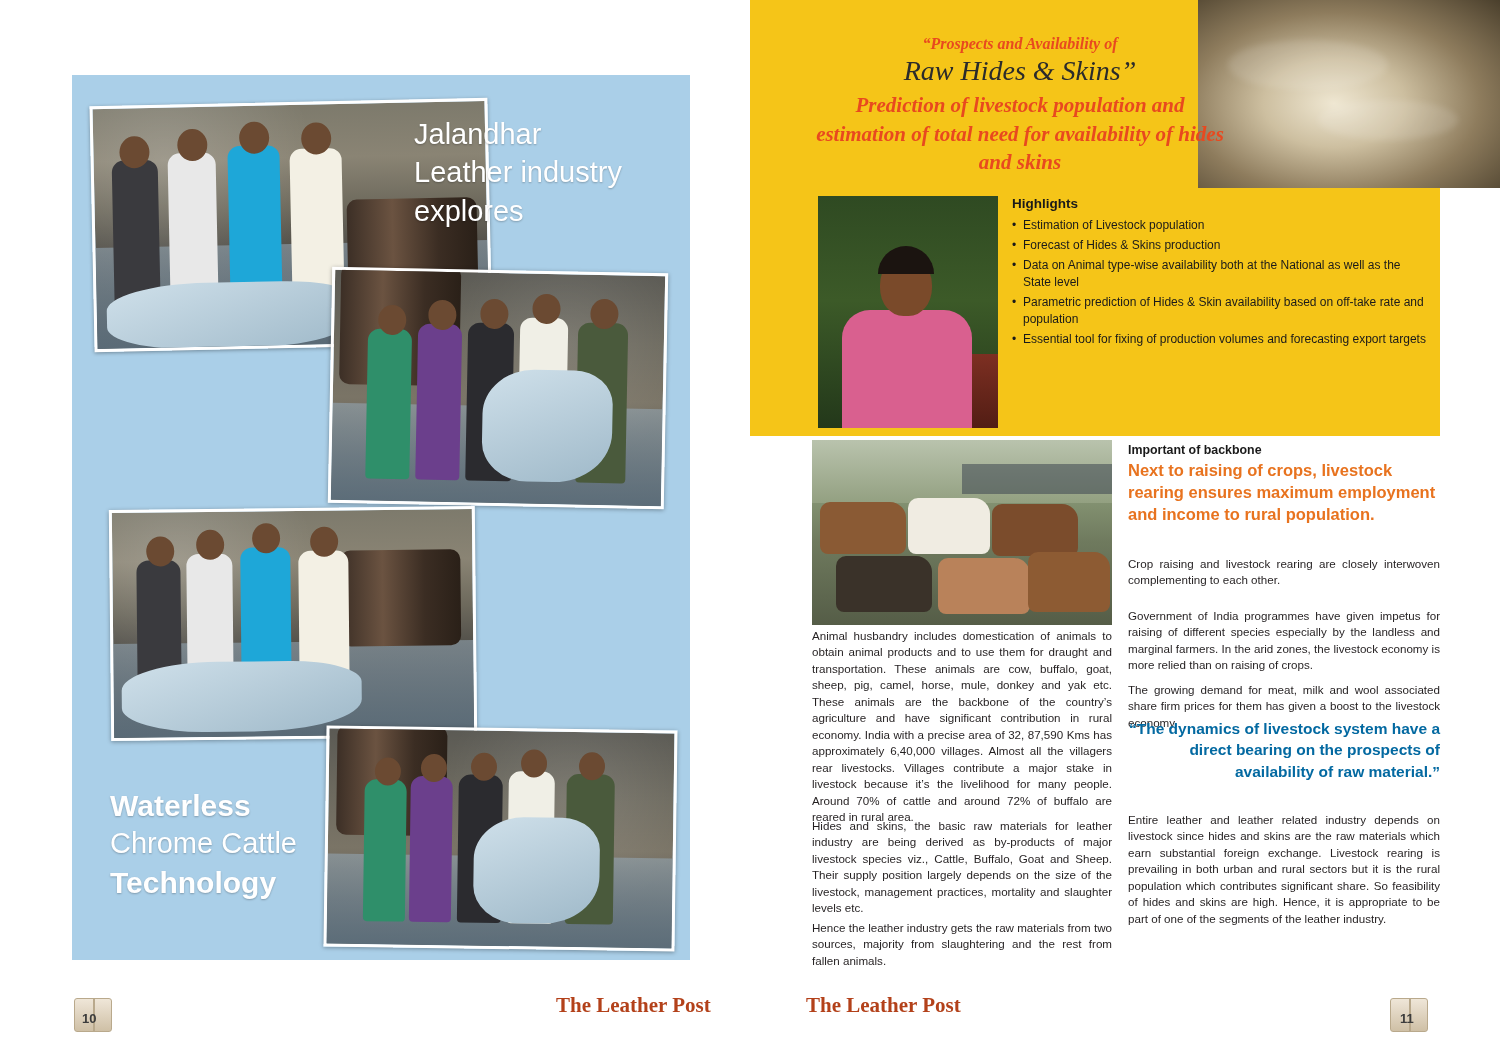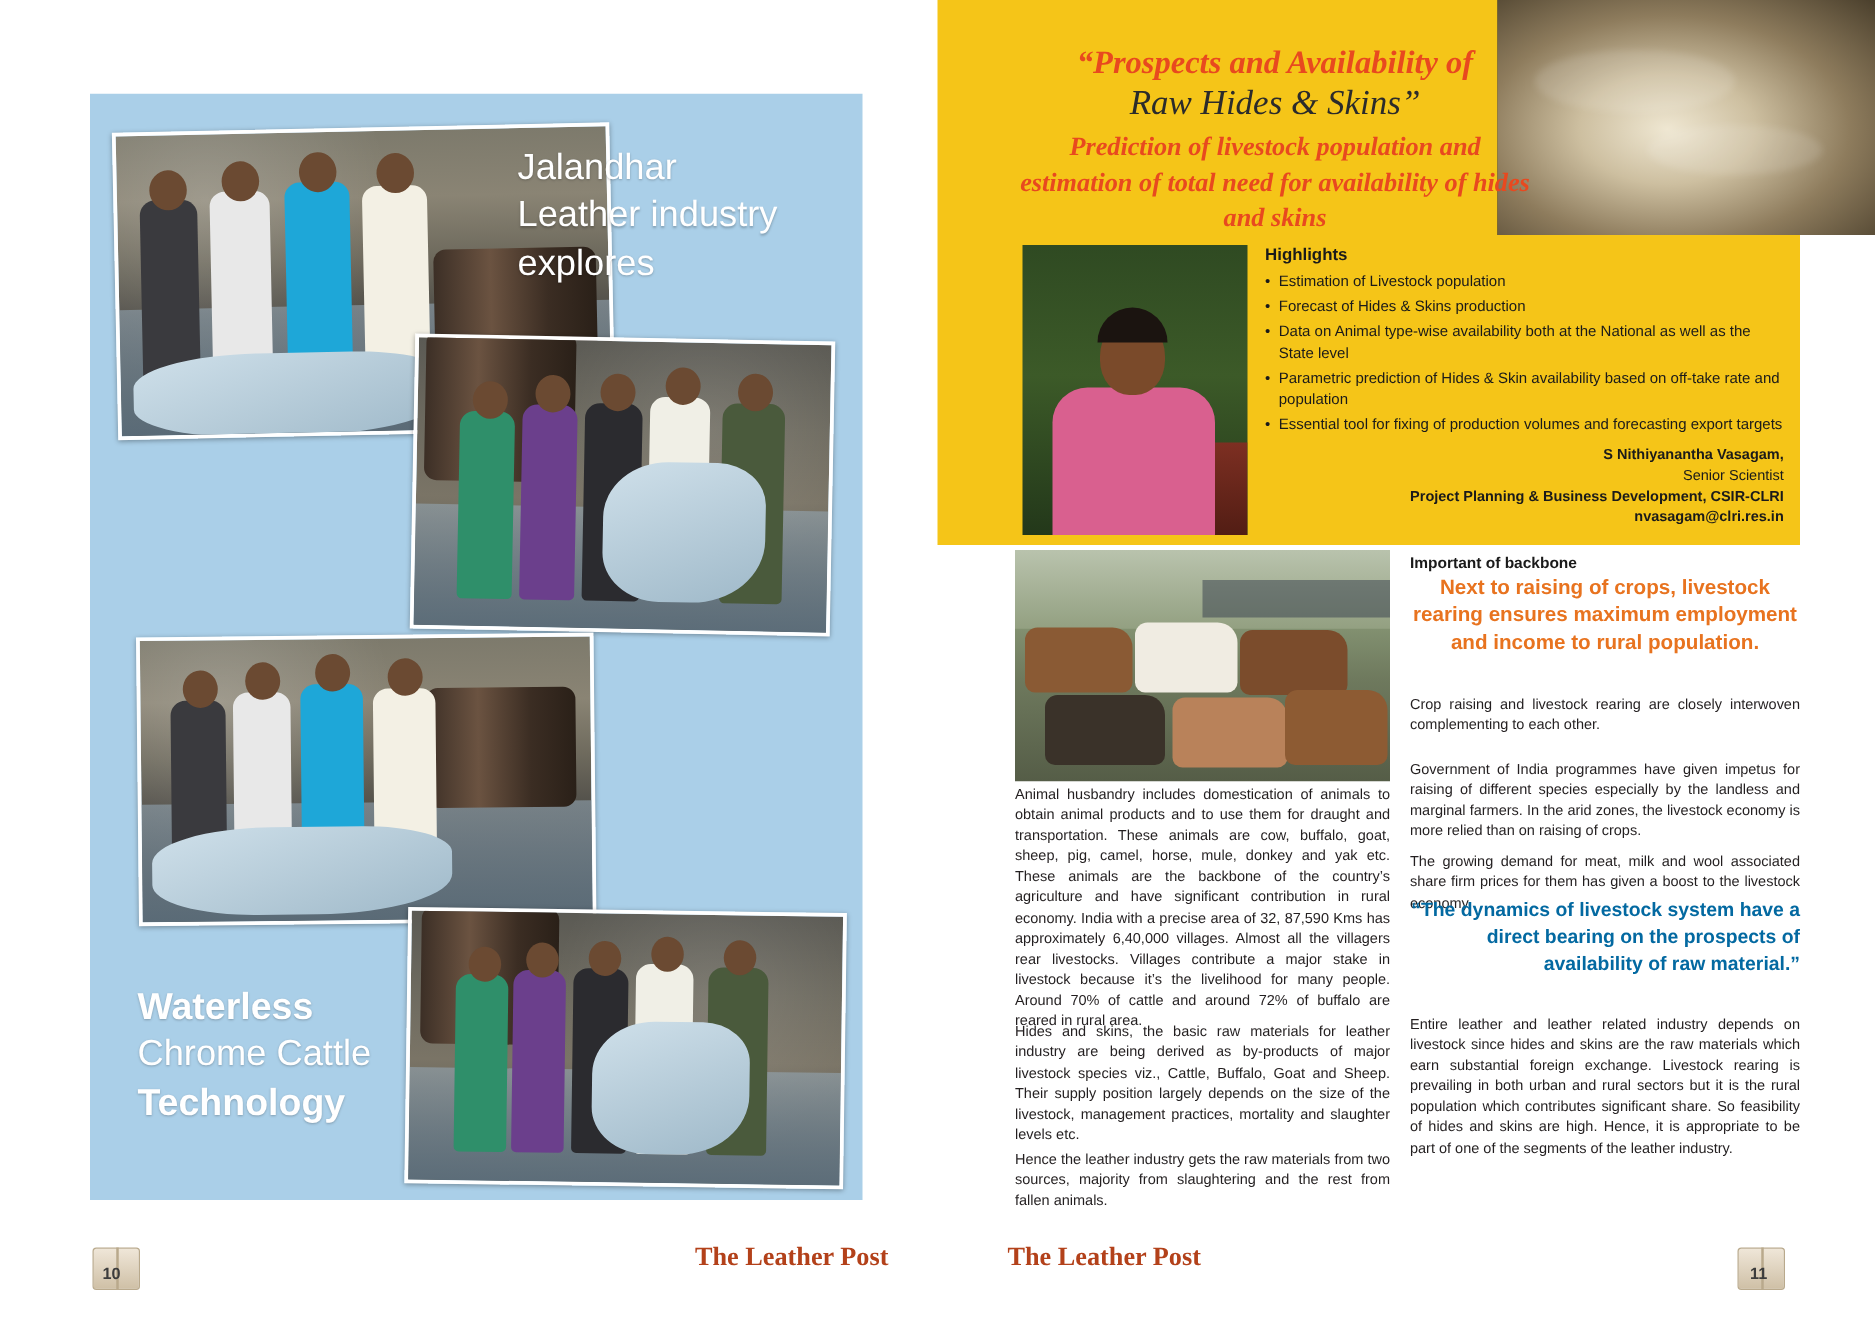--- a/index.html
+++ b/index.html
@@ -60,21 +60,21 @@
   
   .right-page{position:absolute;left:750px;top:0;width:750px;height:1060px;background:#fff;}
 
   .yellow-band{
     position:absolute;left:0px;top:0px;width:690px;height:188px;background:#f5c518;
   }
   .hero-title{
     position:absolute;left:60px;top:34px;width:420px;text-align:center;
     font-family:"Liberation Serif", serif;
   }
-  .hero-title .ht1{display:block;color:#e8491f;font-size:26px;font-style:italic;font-weight:bold;line-height:1.2;}
+  .hero-title .ht1{display:block;color:#e8491f;font-size:16px;font-style:italic;font-weight:bold;line-height:1.2;}
   .hero-title .ht2{display:block;color:#2b2b2b;font-size:28px;font-style:italic;font-weight:normal;line-height:1.25;}
   .hero-title .ht3{display:block;color:#e8491f;font-size:21px;font-style:italic;font-weight:bold;line-height:1.35;margin-top:3px;}
 
   .hide-photo{
     position:absolute;left:448px;top:0;width:302px;height:188px;overflow:hidden;
     background:
       radial-gradient(ellipse at 45% 55%, #efe7d2 0%, #cdbfa0 30%, #8e7c5d 62%, #4a3f2c 100%),
       linear-gradient(180deg,#2e2a20,#171510);
   }
   .hide-photo .fold{position:absolute;background:rgba(255,255,255,.12);border-radius:50%;filter:blur(3px);}
@@ -100,21 +100,21 @@
   .author-meta .role{font-weight:normal;}
 
   .cattle-photo{
     position:absolute;left:62px;top:440px;width:300px;height:185px;overflow:hidden;
     background:linear-gradient(180deg,#9fb08c 0%,#8a9a78 25%,#6f7a5e 55%,#555d47 100%);
   }
   .cow{position:absolute;border-radius:10px 16px 8px 8px;}
 
   .imp-head{position:absolute;left:378px;top:443px;width:308px;font-size:12.4px;font-weight:bold;color:#1a1a1a;}
   .orange-lead{
-    position:absolute;left:378px;top:460px;width:312px;text-align:center;
+    position:absolute;left:378px;top:460px;width:312px;text-align:left;
     color:#e8731f;font-size:16.5px;font-weight:bold;line-height:1.33;
   }
   .col-text{font-size:11.6px;line-height:1.42;color:#231f20;text-align:justify;}
   .rcol{position:absolute;left:378px;width:312px;}
   .lcol{position:absolute;left:62px;width:300px;}
 
   .orange-quote{
     position:absolute;left:378px;top:718px;width:312px;text-align:right;
     color:#0369a1;font-size:15.5px;font-weight:bold;line-height:1.38;
   }
@@ -246,26 +246,20 @@
     <h3>Highlights</h3>
     <ul>
       <li>Estimation of Livestock population</li>
       <li>Forecast of Hides &amp; Skins production</li>
       <li>Data on Animal type-wise availability both at the National as well as the State level</li>
       <li>Parametric prediction of Hides &amp; Skin availability based on off-take rate and population</li>
       <li>Essential tool for fixing of production volumes and forecasting export targets</li>
     </ul>
   </div>
 
-  <div class="author-meta">
-    <div>S Nithiyanantha Vasagam,</div>
-    <div class="role">Senior Scientist</div>
-    <div>Project Planning &amp; Business Development, CSIR-CLRI</div>
-    <div>nvasagam@clri.res.in</div>
-  </div>
 
   <div class="cattle-photo">
     <div style="position:absolute;left:0;right:0;top:0;height:34%;background:linear-gradient(180deg,#b9c3ad,#93a081);"></div>
     <div class="cow" style="left:8px;top:62px;width:86px;height:52px;background:#8a5a34;"></div>
     <div class="cow" style="left:96px;top:58px;width:82px;height:56px;background:#f0ece2;"></div>
     <div class="cow" style="left:180px;top:64px;width:86px;height:52px;background:#7b4c2c;"></div>
     <div class="cow" style="left:24px;top:116px;width:96px;height:56px;background:#3a3229;"></div>
     <div class="cow" style="left:126px;top:118px;width:92px;height:56px;background:#b9825a;"></div>
     <div class="cow" style="left:216px;top:112px;width:82px;height:60px;background:#8d5b33;"></div>
     <div style="position:absolute;left:150px;top:24px;width:150px;height:30px;background:rgba(60,70,80,.55);"></div>

